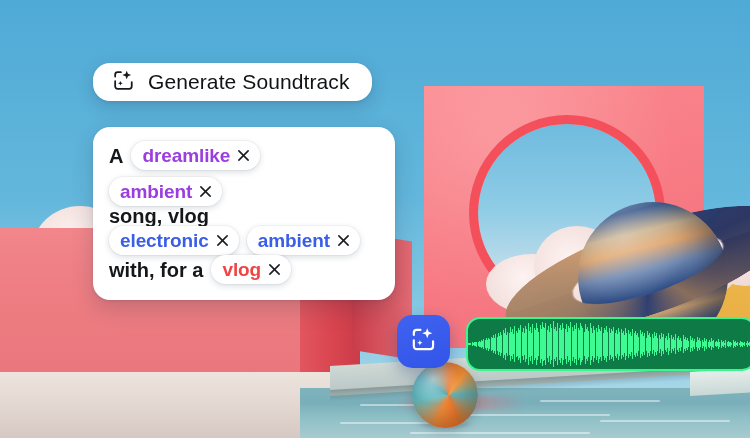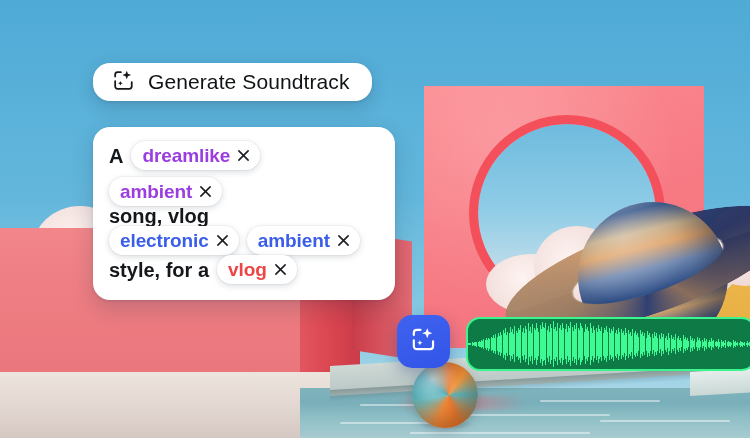--- a/index.html
+++ b/index.html
@@ -315,21 +315,21 @@
           <span class="tag">
             <span class="tag-label" style="color: rgb(59, 94, 232);">ambient</span>
             <span class="tag-x">
               <svg viewBox="0 0 14 14" width="13" height="13">
                 <path d="M2 2 L12 12 M12 2 L2 12" stroke="#1B1E22" stroke-width="1.7" stroke-linecap="round"></path>
               </svg>
             </span>
           </span>
         </div>
         <div class="prompt-line">
-          <span class="plain-text">style, for a</span>
+          <span class="plain-text">with, for a</span>
           <span class="tag">
             <span class="tag-label" style="color: #ef4444;">vlog</span>
             <span class="tag-x">
               <svg viewBox="0 0 14 14" width="13" height="13">
                 <path d="M2 2 L12 12 M12 2 L2 12" stroke="#1B1E22" stroke-width="1.7" stroke-linecap="round"></path>
               </svg>
             </span>
           </span>
         </div>
       </div>

